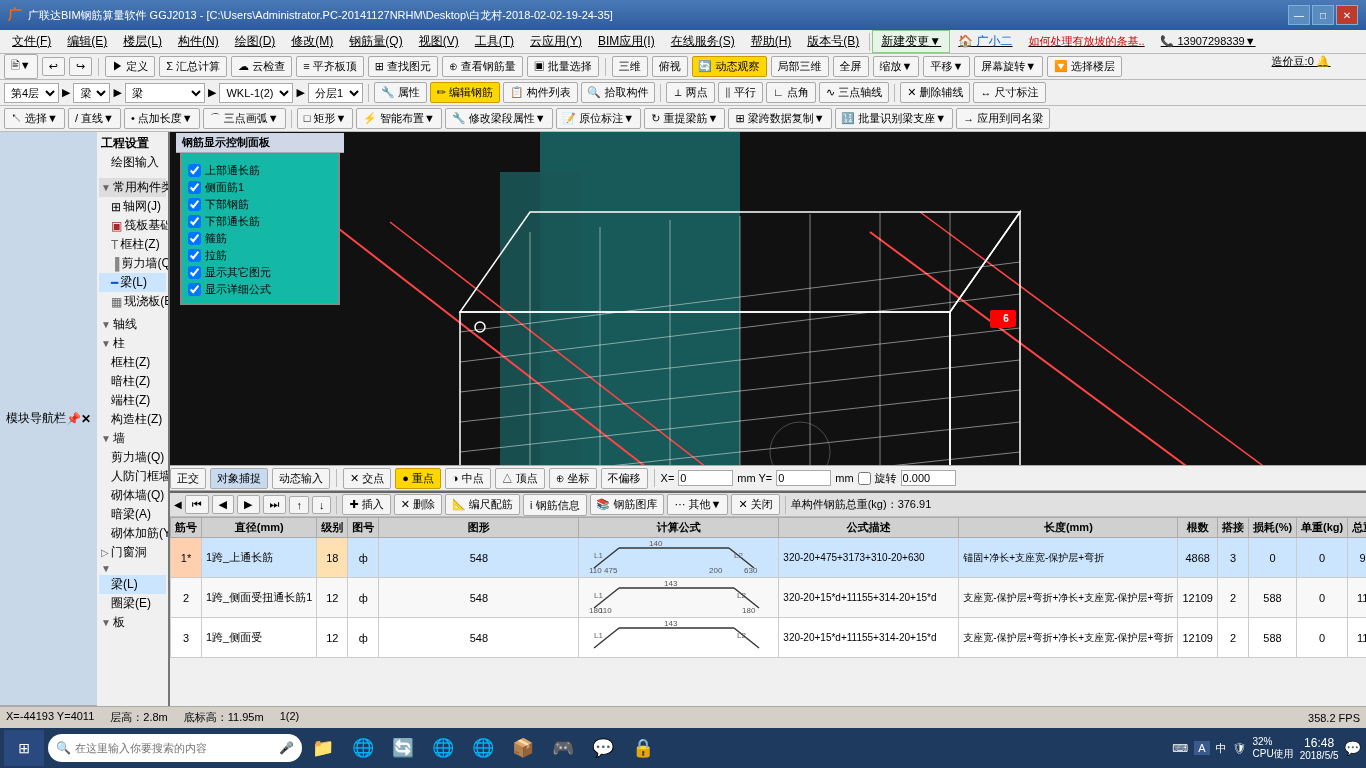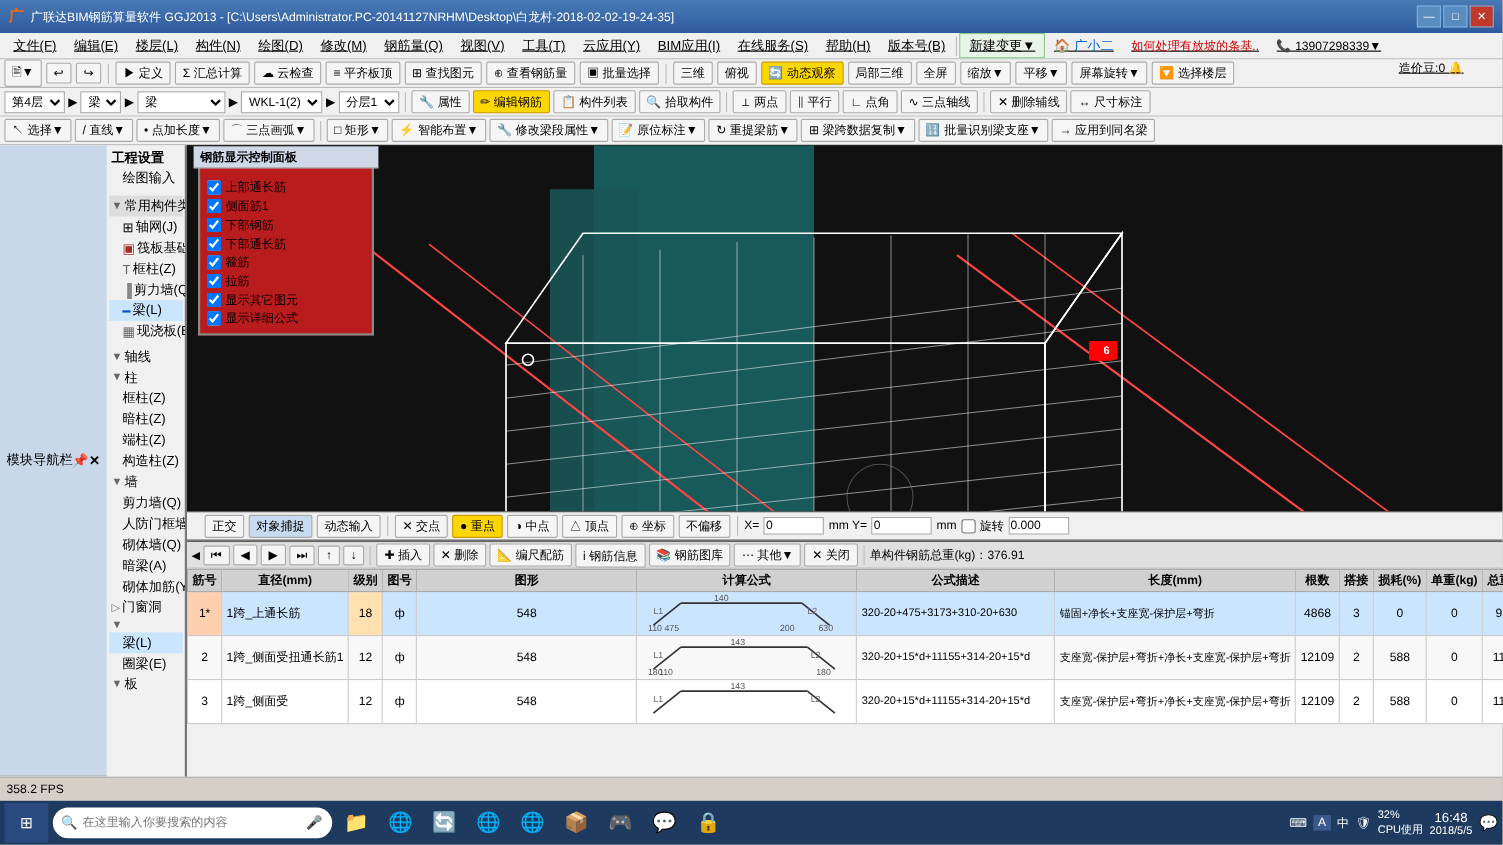--- a/index.html
+++ b/index.html
@@ -257,21 +257,21 @@
         <span class="expand-arrow">▼</span> 板
       </div>
 
     </div>
   </div>
 
   <div style="flex:1; display:flex; flex-direction:column; min-width:0;">
 
     <div id="canvas-area" style="flex:1; min-height:0; background:#111; position:relative; overflow:hidden;">
 
-      <div id="rebar-panel" style="position:absolute;left:10px;top:5px;background:#b91c1c;border:2px solid #888;padding:0;z-index:10;min-width:160px;font-size:11px;">
+      <div id="rebar-panel" style="position:absolute;left:10px;top:5px;background:#14b8a6;border:2px solid #888;padding:0;z-index:10;min-width:160px;font-size:11px;">
         <div id="rebar-panel-title" style="background:#d0d8e8;padding:2px 6px;font-weight:bold;border-bottom:1px solid #aaa;font-size:11px;">钢筋显示控制面板</div>
         <div style="padding:4px 6px;">
           <label class="rebar-option"><input type="checkbox" checked="" style=""> 上部通长筋</label>
           <label class="rebar-option"><input type="checkbox" checked="" style=""> 侧面筋1</label>
           <label class="rebar-option"><input type="checkbox" checked="" style=""> 下部钢筋</label>
           <label class="rebar-option"><input type="checkbox" checked="" style=""> 下部通长筋</label>
           <label class="rebar-option"><input type="checkbox" checked="" style=""> 箍筋</label>
           <label class="rebar-option"><input type="checkbox" checked="" style=""> 拉筋</label>
           <label class="rebar-option"><input type="checkbox" checked="" style=""> 显示其它图元</label>
           <label class="rebar-option"><input type="checkbox" checked="" style=""> 显示详细公式</label>
@@ -331,21 +331,21 @@
         <rect x="820" y="178" width="22" height="18" fill="red" rx="2"></rect>
         <text x="831" y="191" fill="white" font-size="11" text-anchor="middle">6</text>
 
         <rect x="826" y="178" width="20" height="17" fill="red" rx="2"></rect>
         <text x="836" y="190" fill="white" font-size="10" font-weight="bold" text-anchor="middle">6</text>
       </svg>
 
       <div style="position:absolute;bottom:5px;left:10px;color:white;font-size:10px;"></div>
     </div>
 
-    <div id="coordbar" style="height:26px;background:#f0f0f0;display:flex;align-items:center;gap:4px;padding:0 16px;border-top:1px solid #aaa;border-bottom:1px solid #aaa;font-size:11px;">
+    <div id="coordbar" style="height:26px;background:#f0f0f0;display:flex;align-items:center;gap:4px;padding:0 0;border-top:1px solid #aaa;border-bottom:1px solid #aaa;font-size:11px;">
       <button class="tb-btn">正交</button>
       <button class="tb-btn pressed-btn">对象捕捉</button>
       <button class="tb-btn">动态输入</button>
       <div class="tb-sep"></div>
       <button class="tb-btn">✕ 交点</button>
       <button class="tb-btn active-btn">● 重点</button>
       <button class="tb-btn">◑ 中点</button>
       <button class="tb-btn">△ 顶点</button>
       <button class="tb-btn">⊕ 坐标</button>
       <button class="tb-btn">不偏移</button>
@@ -490,20 +490,26 @@
             </tr>
           </tbody>
         </table>
       </div>
     </div>
 
   </div>
 </div>
 
 <div id="bottomstatus" style="height:22px;background:#d4d0c8;display:flex;align-items:center;padding:0 6px;font-size:11px;justify-content:space-between;border-top:1px solid #aaa;">
+  <div style="display:flex;gap:16px;">
+    <span>X=-44193  Y=4011</span>
+    <span>层高：2.8m</span>
+    <span>底标高：11.95m</span>
+    <span>1(2)</span>
+  </div>
   <span>358.2 FPS</span>
 </div>
 
 <div id="taskbar" style="height:40px;background:#1e3a5f;display:flex;align-items:center;padding:0 4px;gap:4px;">
   <button style="width:40px;height:36px;background:#2a4a7f;border:none;color:white;font-size:14px;cursor:pointer;">⊞</button>
   <div style="background:white;height:28px;display:flex;align-items:center;padding:0 8px;border-radius:14px;gap:4px;min-width:250px;">
     <span style="font-size:12px;">🔍</span>
     <input type="text" placeholder="在这里输入你要搜索的内容" style="border: none; outline: none; font-size: 11px; width: 200px; background: transparent;">
     <span style="font-size:12px;cursor:pointer;">🎤</span>
   </div>

